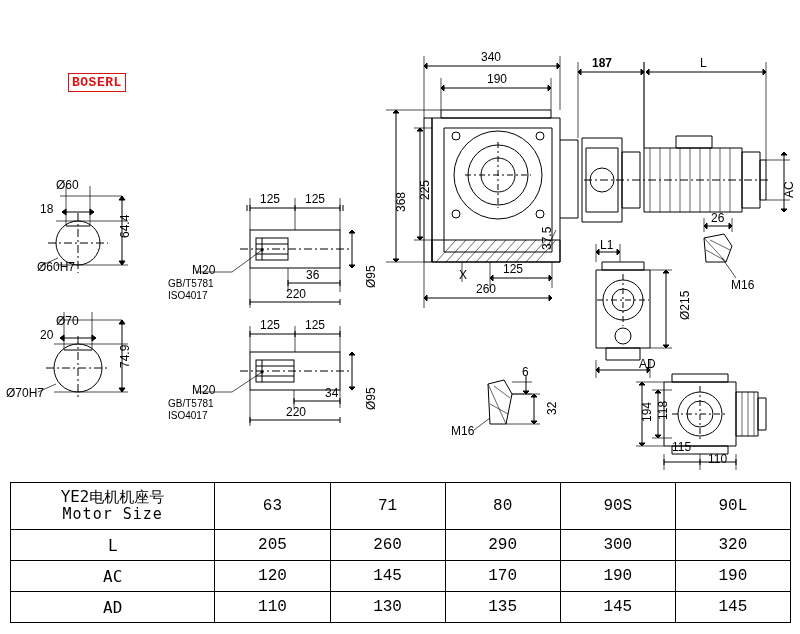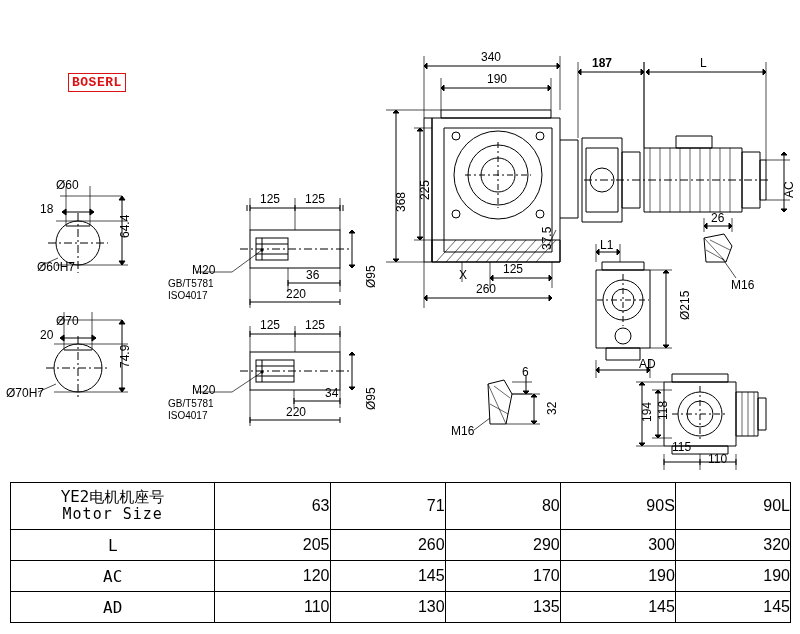--- a/index.html
+++ b/index.html
@@ -52,21 +52,21 @@
     font-size:15px;
   }
   .spec-table td.head-cell .cn {
     display:block; font-family:"DejaVu Sans", sans-serif; font-size:15px;
   }
   .spec-table td.head-cell .en {
     display:block; font-family:"DejaVu Sans Mono", monospace; font-size:15px; letter-spacing:1px;
   }
   .spec-table tr.head-row td { height:46px; }
   .spec-table td.label-cell { width:205px; font-family:"DejaVu Sans Mono", monospace; }
-  .spec-table td.val { width:115px; font-family:Liberation Sans, sans-serif;text-align:right; }
+  .spec-table td.val { width:115px; font-family:Liberation Mono, monospace; }
 
   .lbl {
     position:absolute;
     font-family:"Liberation Sans", sans-serif;
     font-size:12px;
     white-space:nowrap;
   }
   .lbl.small { font-size:10px; }
   .lbl.vert {
     transform-origin:0 0;

